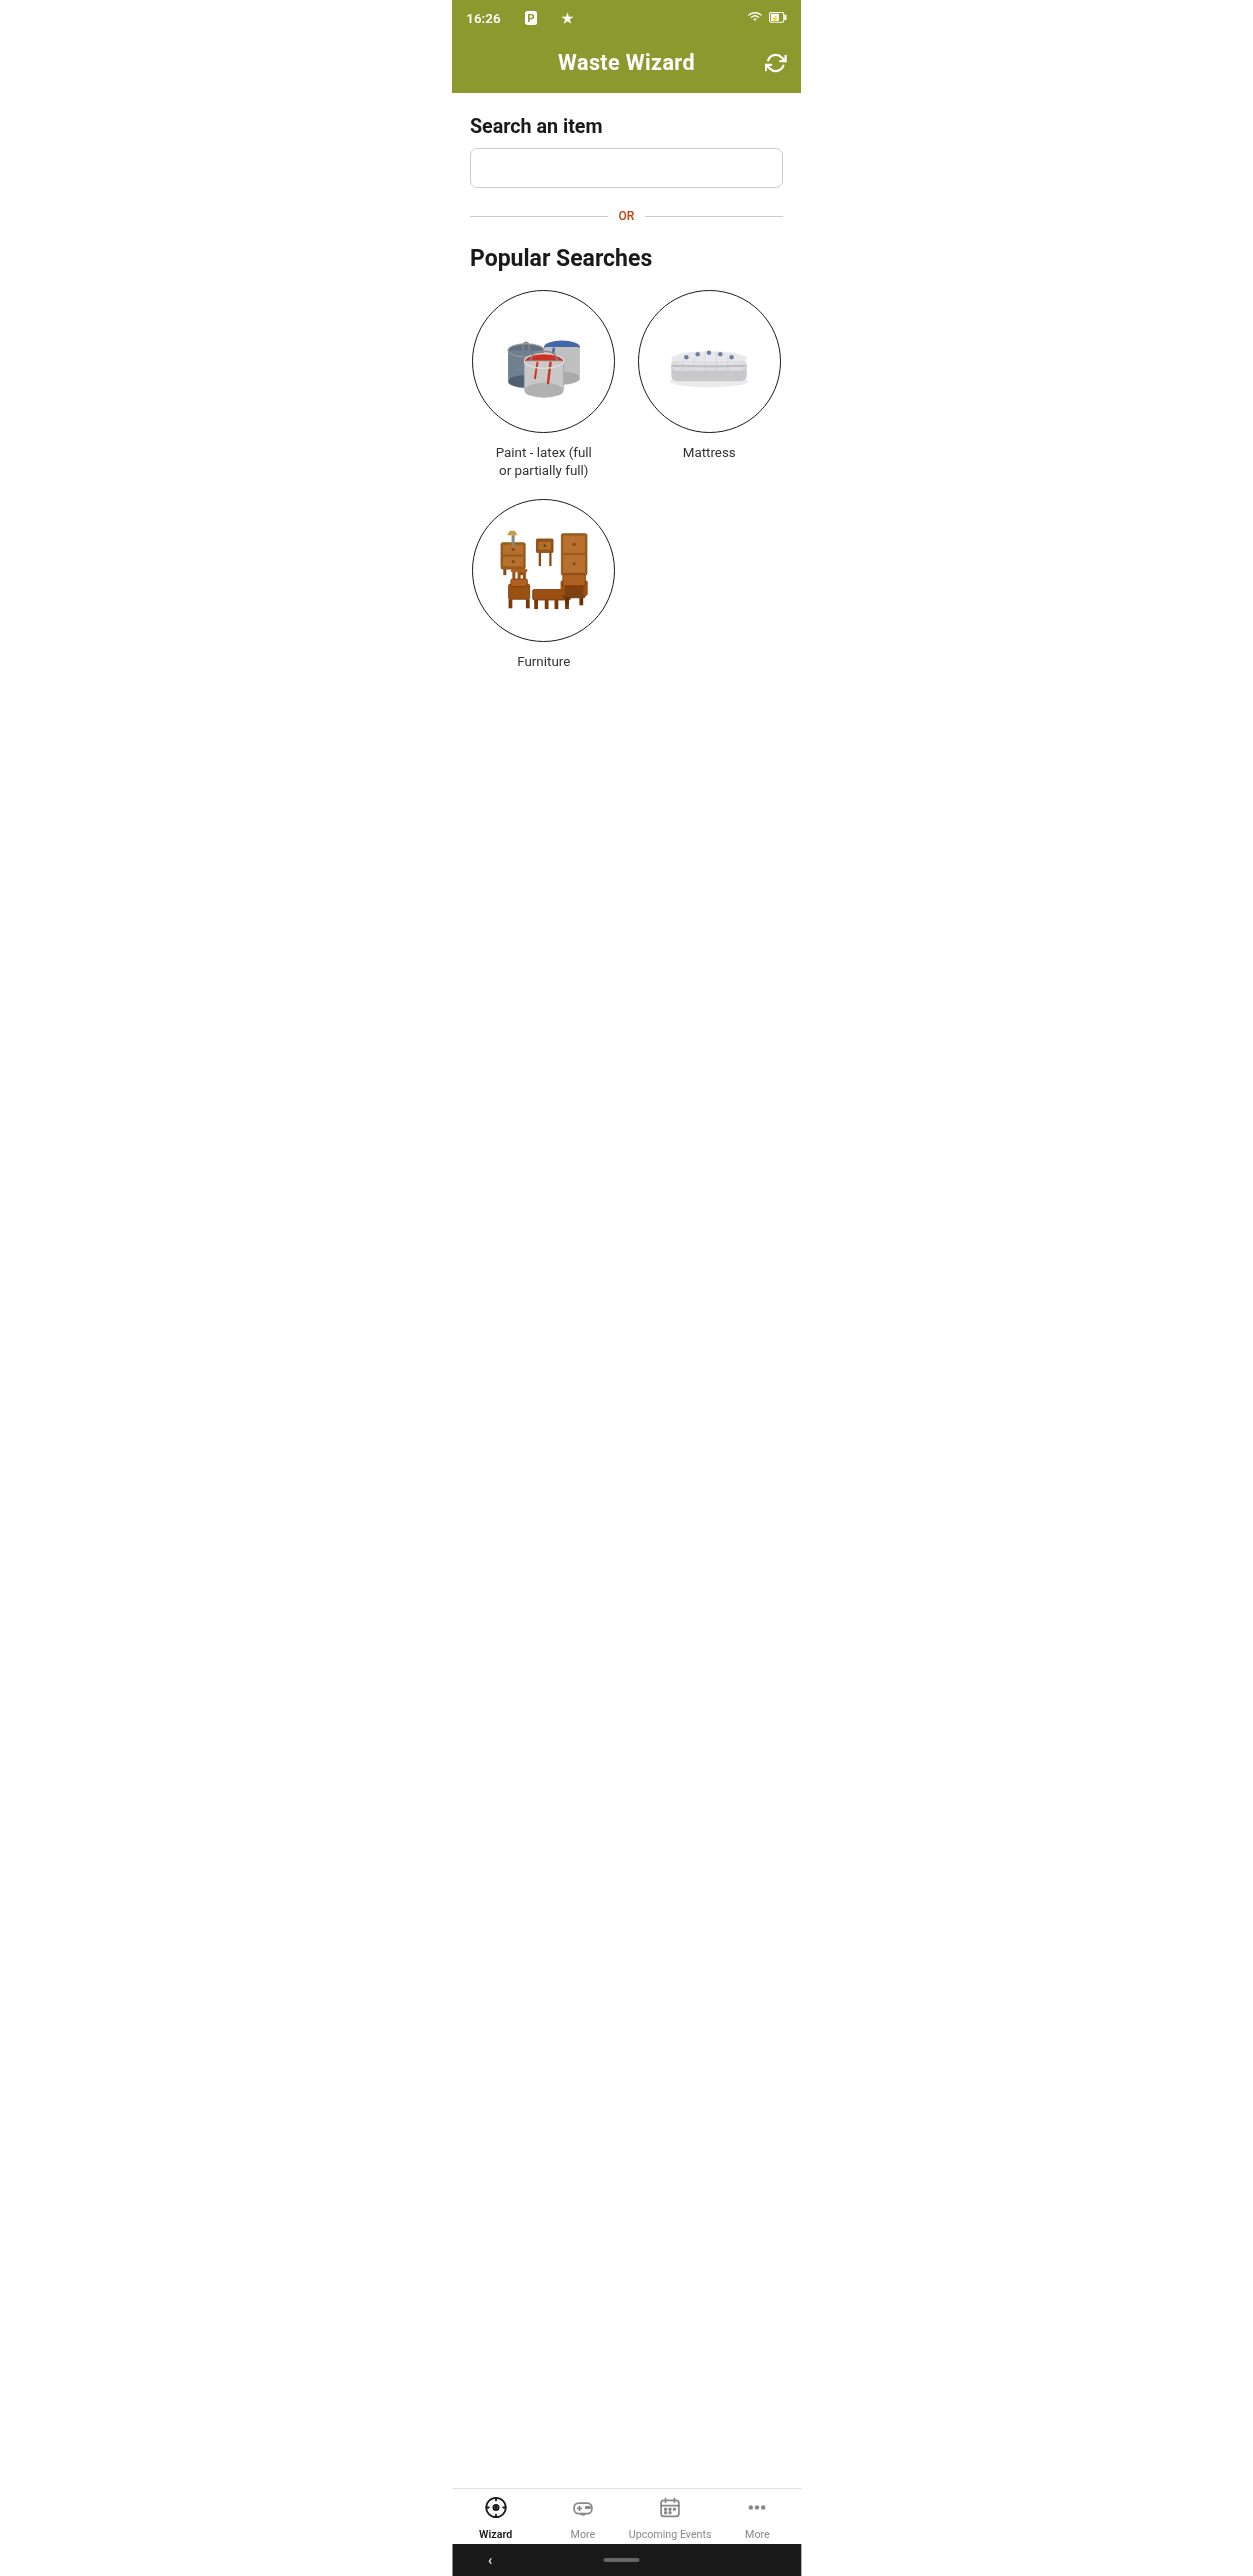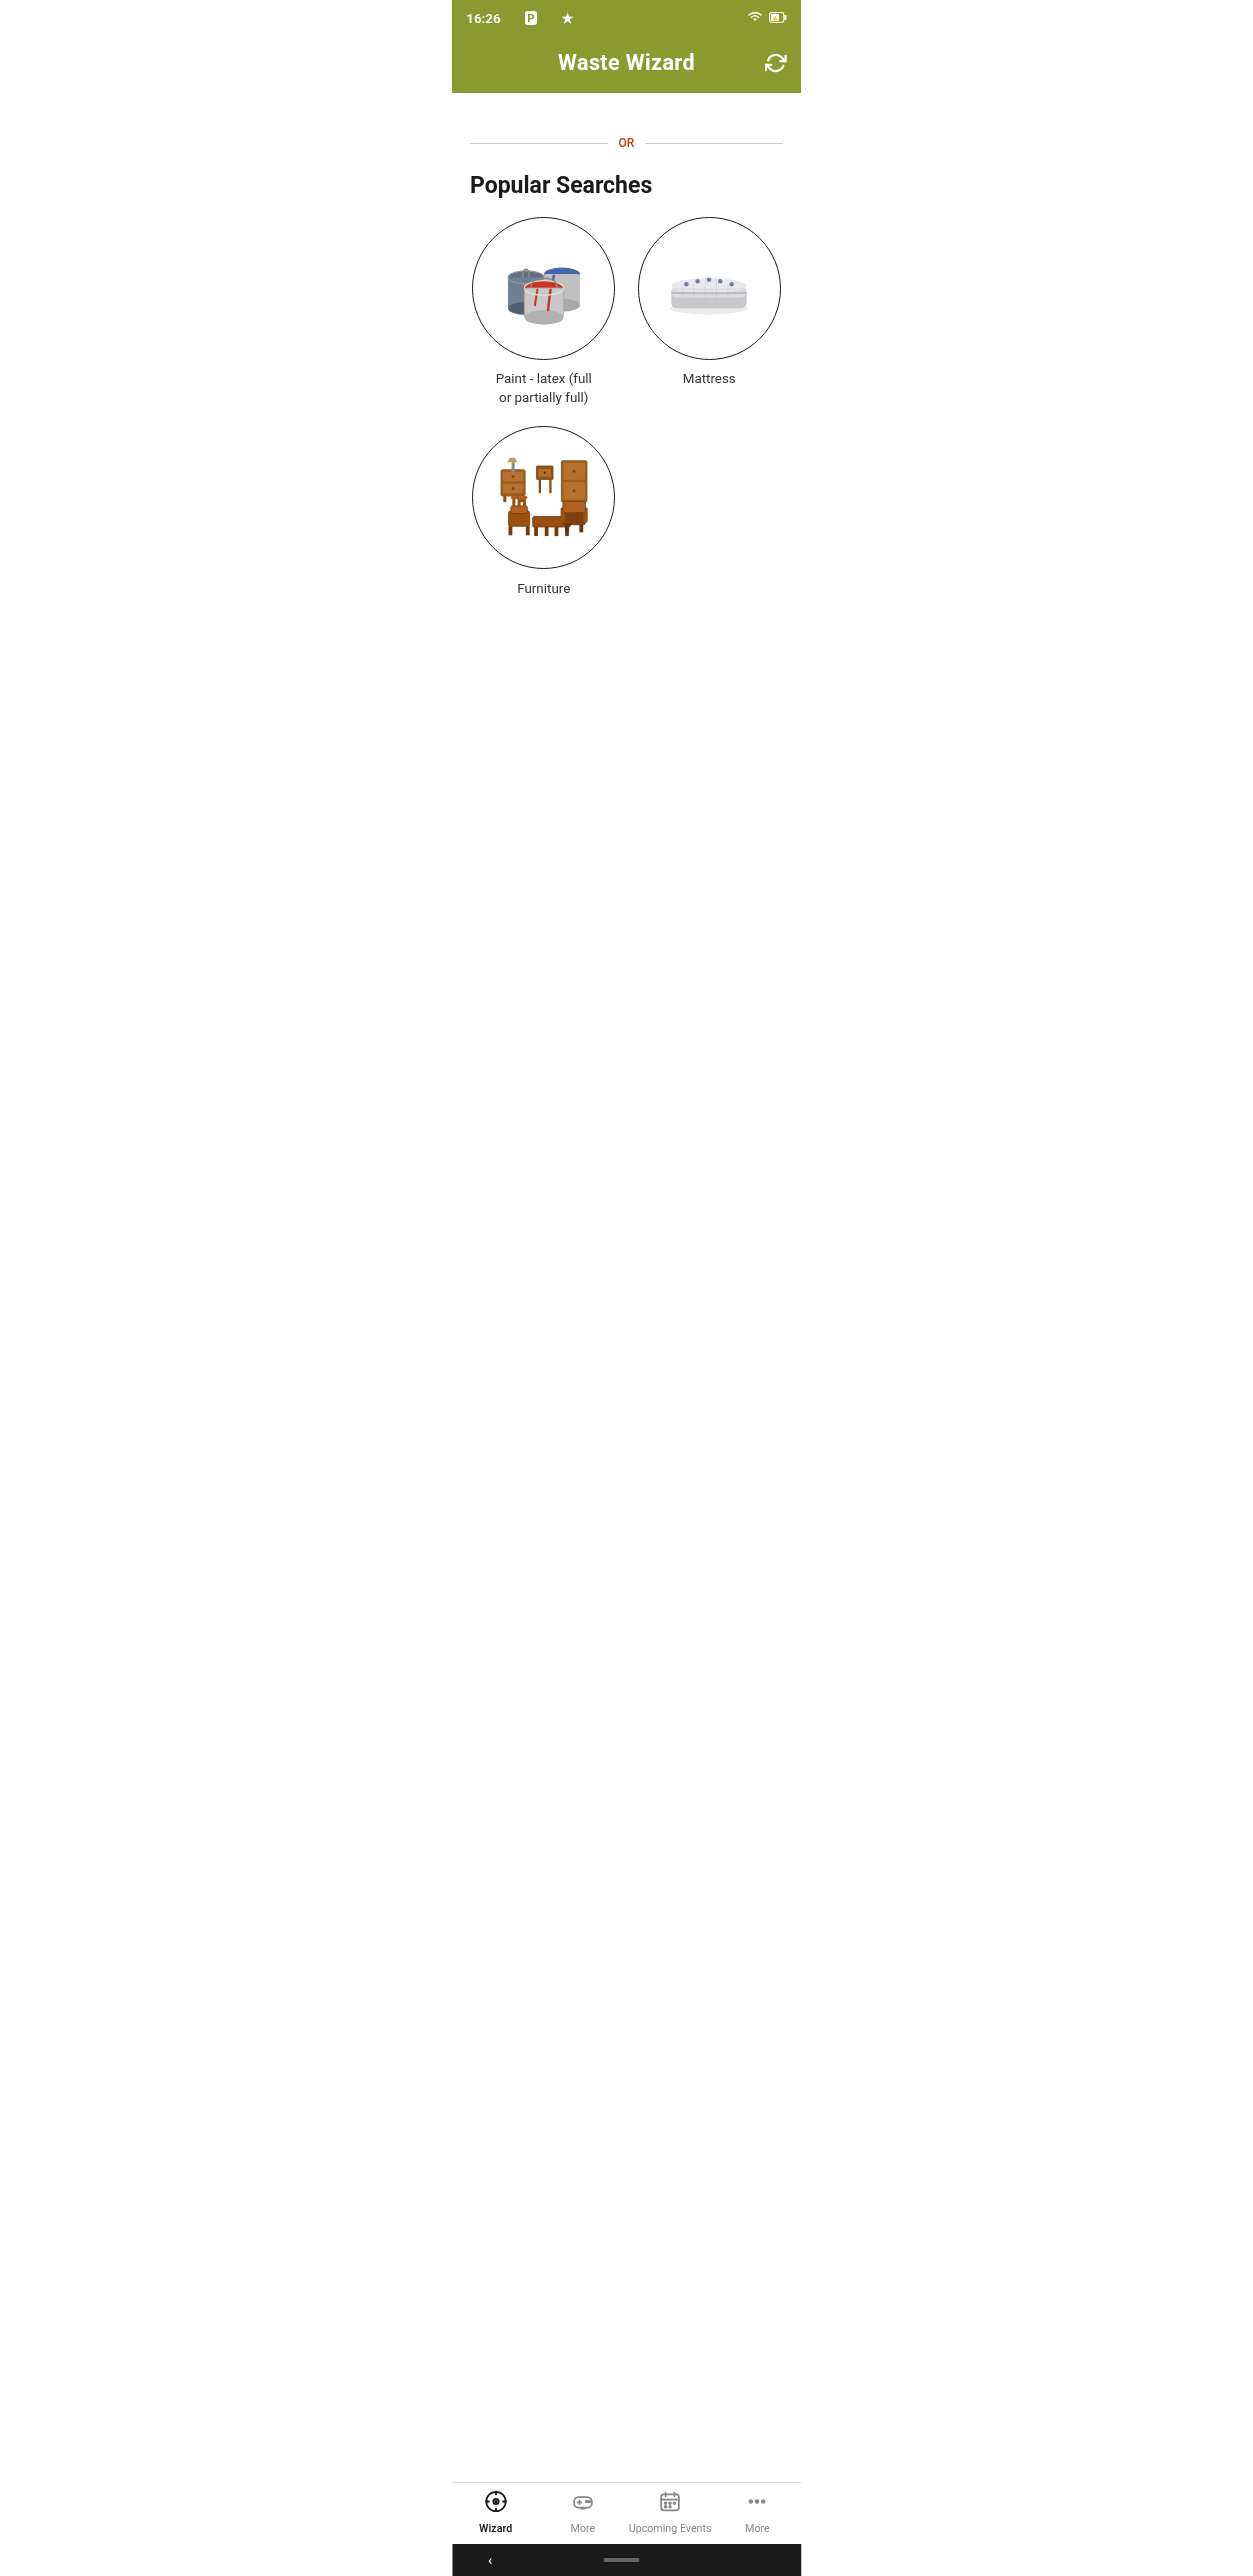--- a/index.html
+++ b/index.html
@@ -174,21 +174,21 @@
     .popular-item-label {
       font-size: 13.4px;
       color: #333;
       text-align: center;
       line-height: 1.4;
     }
 
     
     .bottom-nav {
       position: fixed;
-      bottom: 32px;
+      bottom: 26px;
       left: 50%;
       transform: translateX(-50%);
       width: 349px;
       background: white;
       border-top: 0.9px solid #e0e0e0;
       display: flex;
       justify-content: flex-start;
       align-items: center;
       padding: 7.2px 0 9px;
     }
@@ -284,20 +284,32 @@
     <svg width="21.5" height="21.5" viewBox="0 0 24 24" fill="none" stroke="white" stroke-width="2.5" stroke-linecap="round" stroke-linejoin="round">
       <polyline points="23 4 23 10 17 10"></polyline>
       <polyline points="1 20 1 14 7 14"></polyline>
       <path d="M3.51 9a9 9 0 0 1 14.85-3.36L23 10M1 14l4.64 4.36A9 9 0 0 0 20.49 15"></path>
     </svg>
   </span>
 </div>
 
 <div class="main-content">
 
+  <div>
+    <div class="search-label">Search an item</div>
+    <div class="search-wrapper">
+      <span class="search-icon-inside">
+        <svg width="18" height="18" viewBox="0 0 24 24" fill="none" stroke="#aaa" stroke-width="2.5" stroke-linecap="round" stroke-linejoin="round">
+          <circle cx="11" cy="11" r="8"></circle>
+          <line x1="21" y1="21" x2="16.65" y2="16.65"></line>
+        </svg>
+      </span>
+      <input type="text" class="search-box" style="">
+    </div>
+  </div>
 
   <div class="or-divider">
     <div class="or-line"></div>
     <span class="or-text">OR</span>
     <div class="or-line"></div>
   </div>
 
   <div>
     <div class="popular-label">Popular Searches</div>
     <div class="popular-grid">

